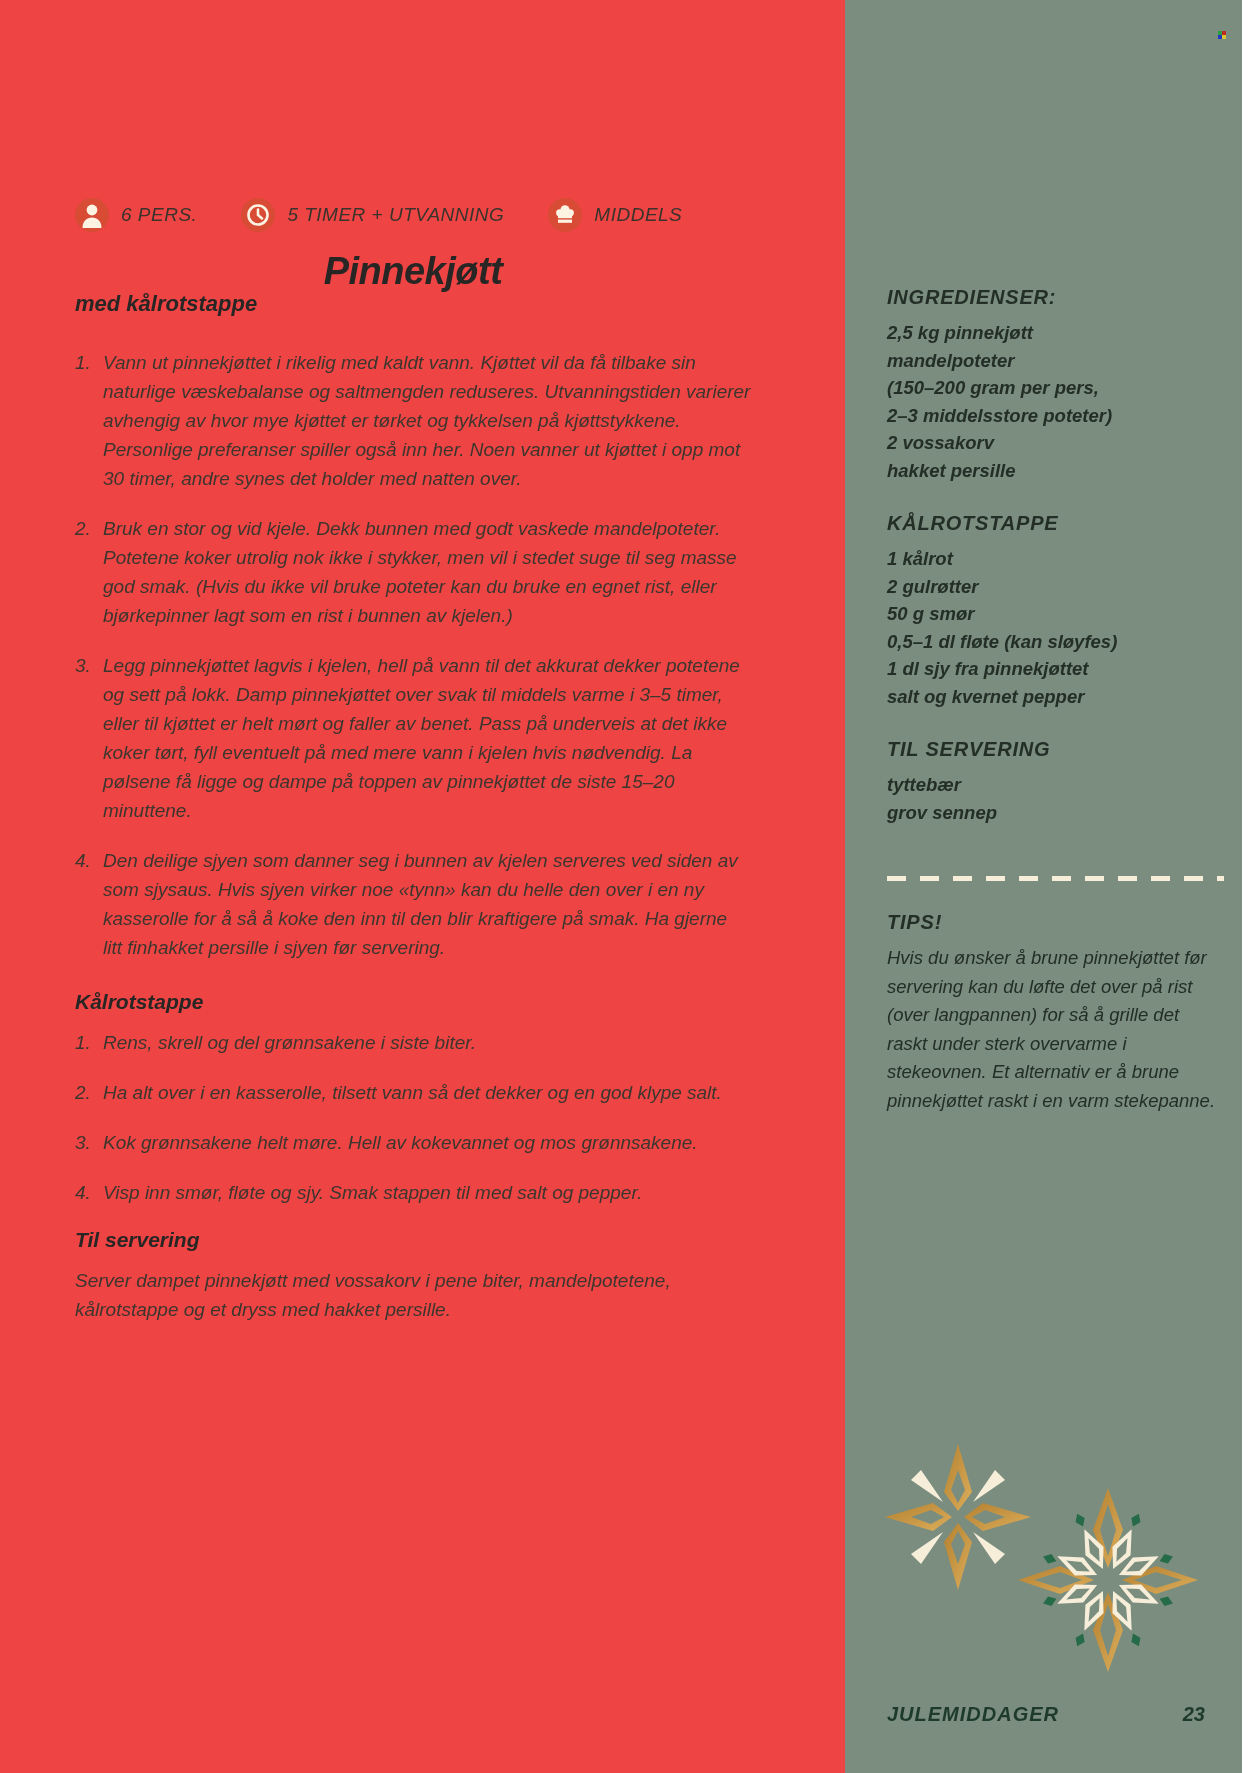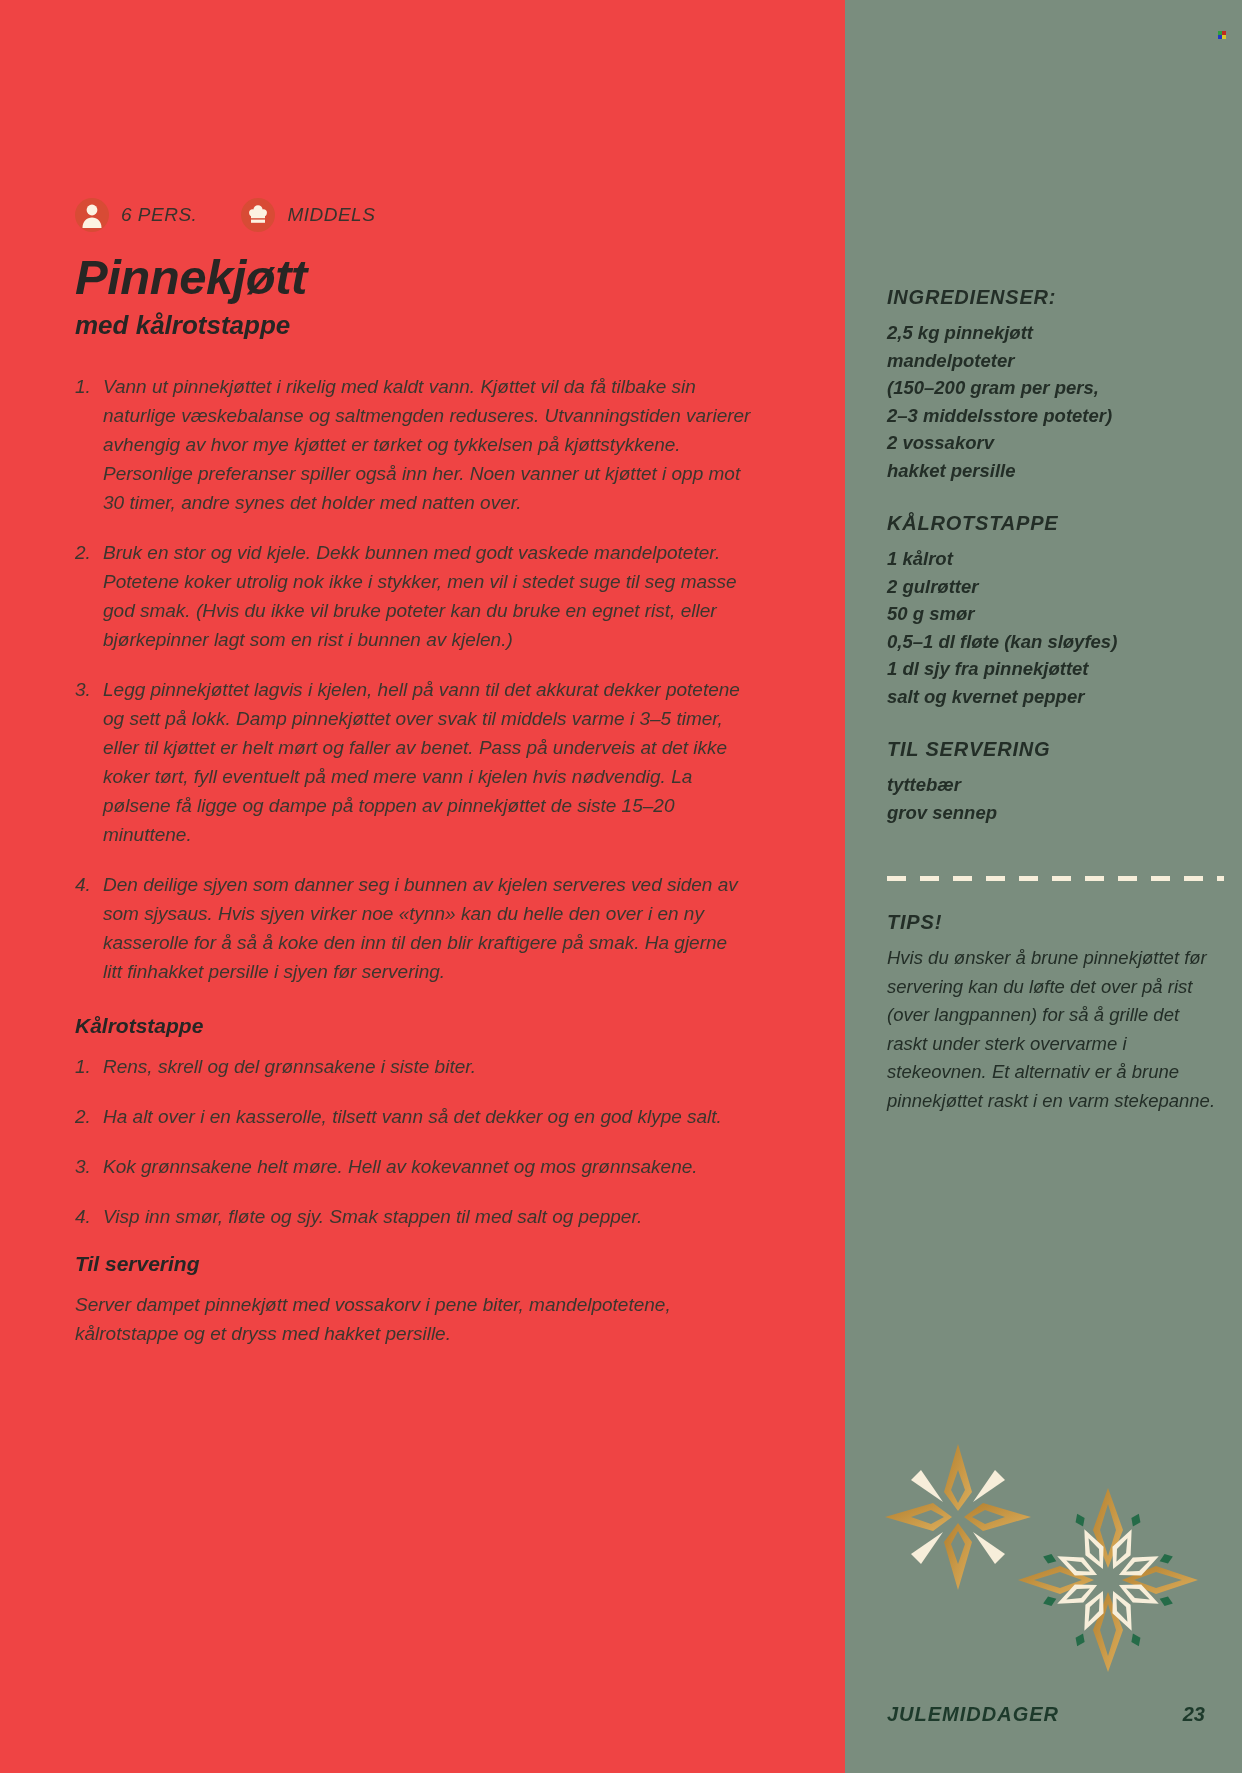--- a/index.html
+++ b/index.html
@@ -6,22 +6,22 @@
   .page{
     position:relative;width:1242px;height:1773px;background:#ef4444;
     font-family:"Liberation Sans",sans-serif;color:#3c362e;overflow:hidden;font-style:italic;
   }
   
   .main{position:absolute;left:75px;top:198px;width:676px;}
   .meta-row{display:flex;align-items:center;gap:44px;}
   .meta-item{display:flex;align-items:center;gap:12px;}
   .meta-item .badge{width:34px;height:34px;flex:0 0 auto;}
   .meta-label{font-size:19px;letter-spacing:0.5px;color:#39332c;}
-  .page-title{font-size:49px;font-weight:700;color:#272624;letter-spacing:-0.5px;margin:20px 0 0 0;line-height:1.05;}
-  .page-subtitle{font-size:26px;font-weight:700;color:#272624;margin:8px 0 0 0;line-height:1.1;}
+  .page-title{font-size:38px;font-weight:700;color:#272624;letter-spacing:-0.5px;margin:20px 0 0 0;line-height:1.05;text-align:center;}
+  .page-subtitle{font-size:22px;font-weight:700;color:#272624;margin:0 0 0 0;line-height:1.1;}
   .steps{margin-top:32px;}
   .step{display:flex;margin-bottom:21px;}
   .step-num{width:28px;flex:0 0 auto;font-size:19px;line-height:29px;}
   .step-text{flex:1;font-size:19px;line-height:29px;}
   .body-heading{font-size:21px;font-weight:700;color:#272624;margin:28px 0 14px 0;}
   .plain-par{font-size:19px;line-height:29px;margin:0;}
   
   .sidebar{
     position:absolute;left:845px;top:0;width:405px;height:1773px;background:#7a8d7e;
     box-sizing:border-box;padding:286px 26px 0 42px;color:#232e27;
@@ -66,20 +66,30 @@
               <path d="M7.5 30c0-6.6 4.3-10.4 9.5-10.4S26.5 23.4 26.5 30z" fill="#fcf3e2"></path>
             </g>
           </svg>
         </span>
         <span class="meta-label">6 PERS.</span>
       </div>
       <div class="meta-item">
         <span class="badge">
           <svg width="34" height="34" viewBox="0 0 34 34">
             <circle cx="17" cy="17" r="17" fill="#d84b35"></circle>
+            <circle cx="17" cy="17" r="9.5" fill="none" stroke="#fcf3e2" stroke-width="2.6"></circle>
+            <path d="M17 11.5V17l4 3.4" fill="none" stroke="#fcf3e2" stroke-width="2.6" stroke-linecap="round"></path>
+          </svg>
+        </span>
+        <span class="meta-label">5 TIMER + UTVANNING</span>
+      </div>
+      <div class="meta-item">
+        <span class="badge">
+          <svg width="34" height="34" viewBox="0 0 34 34">
+            <circle cx="17" cy="17" r="17" fill="#d84b35"></circle>
             <circle cx="11.7" cy="14.8" r="3.6" fill="#fcf3e2"></circle>
             <circle cx="17" cy="11.8" r="4.6" fill="#fcf3e2"></circle>
             <circle cx="22.3" cy="14.8" r="3.6" fill="#fcf3e2"></circle>
             <rect x="10" y="14" width="14" height="6.2" fill="#fcf3e2"></rect>
             <rect x="10" y="21.6" width="14" height="3.2" fill="#fcf3e2"></rect>
           </svg>
         </span>
         <span class="meta-label">MIDDELS</span>
       </div>
     </div>

